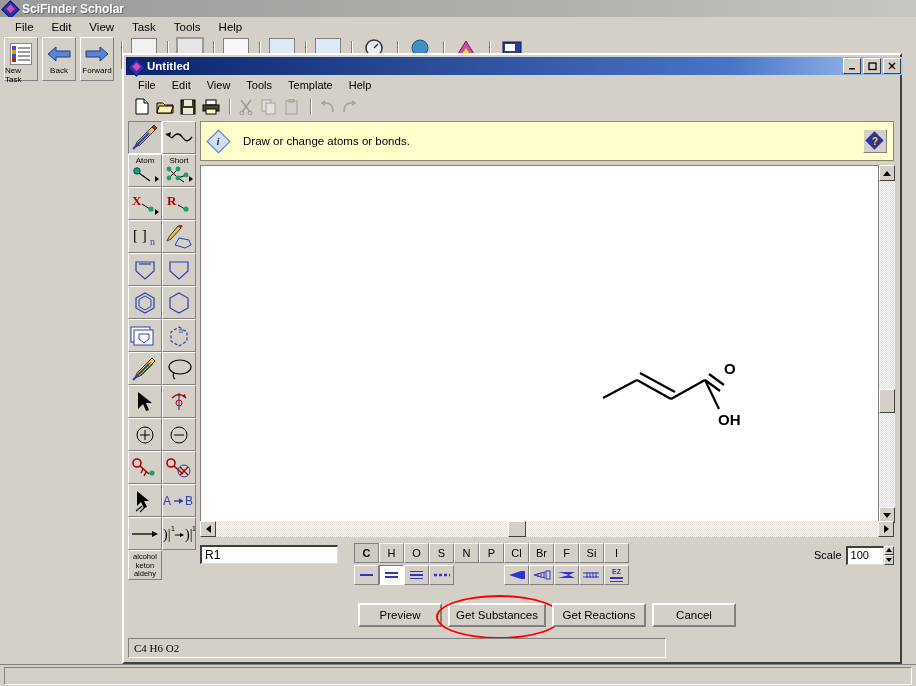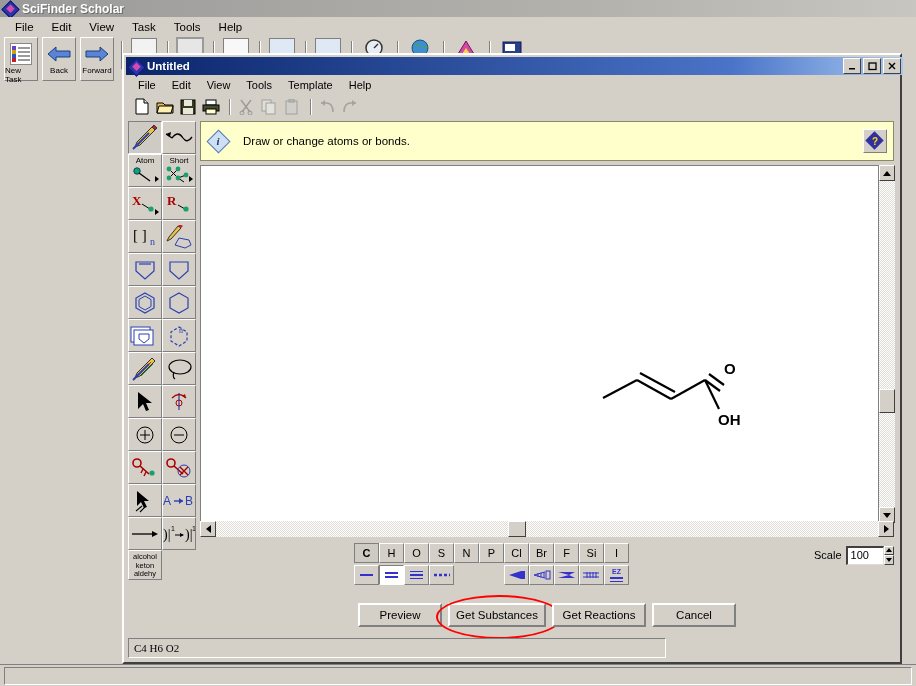--- a/index.html
+++ b/index.html
@@ -812,20 +812,21 @@
     <div class="hscroll">
       <div class="sb-btn" style="left:0;top:0">
           <span class="tri-lf"></span>
         </div>
       <div class="sb-thumb" style="left:308px;top:0;width:18px;height:16px"></div>
       <div class="sb-btn" style="left:678px;top:0">
           <span class="tri-rt"></span>
         </div>
     </div>
 
+    <div class="rfield">R1</div>
 
     <div class="atombar">
       <div class="atom-row">
         <div class="atom-btn sel">C</div>
         <div class="atom-btn">H</div>
         <div class="atom-btn">O</div>
         <div class="atom-btn">S</div>
         <div class="atom-btn">N</div>
         <div class="atom-btn">P</div>
         <div class="atom-btn">Cl</div>

